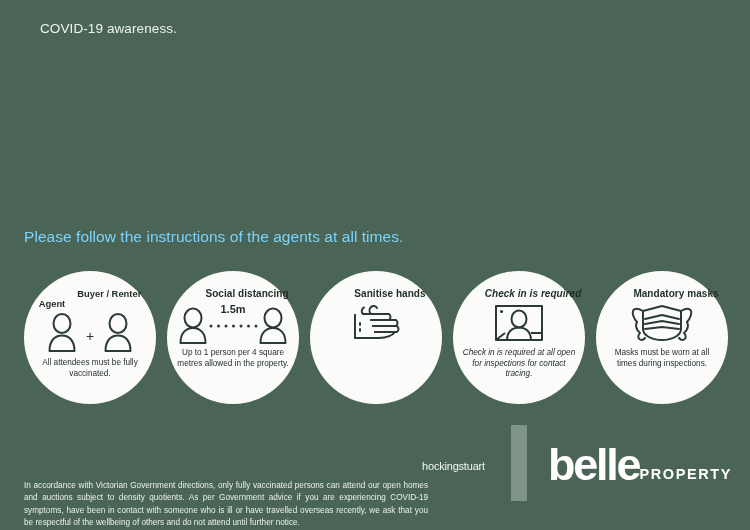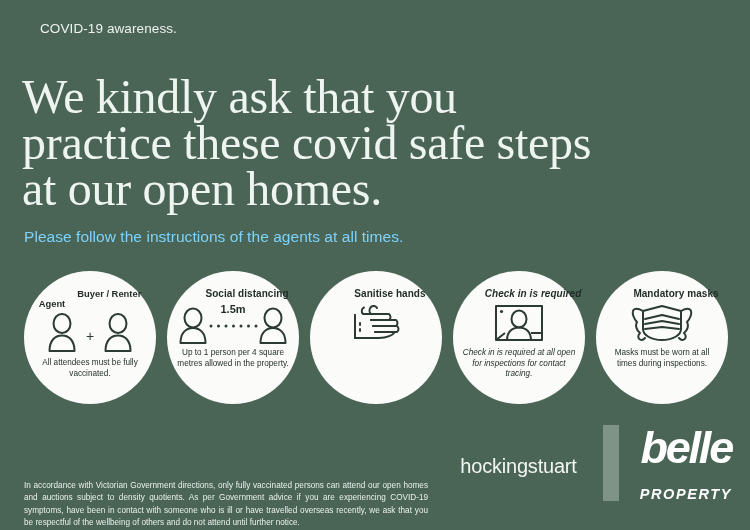--- a/index.html
+++ b/index.html
@@ -139,38 +139,37 @@
 
   .logos {
     position: absolute;
     right: 18px;
     bottom: 28px;
     display: flex;
     align-items: center;
     height: 78px;
   }
   .logo-hs {
-    font-size: 20px;
+    font-size: 11px;
     color: #f2f6f3;
     letter-spacing: -0.2px;
     margin-right: 26px;
     margin-top: 6px;
   }
   .logo-divider {
     width: 16px;
     height: 76px;
     background: #7d9486;
     margin-right: 21px;
   }
   .logo-belle {
     display: flex;
-    flex-direction: column;
-    align-items: flex-end;
+    flex-direction: row;
+    align-items: center;
     margin-top: 4px;
-    font-style: italic;
   }
   .belle-word {
     font-size: 45px;
     font-weight: bold;
     color: #ffffff;
     line-height: 40px;
     letter-spacing: -2.2px;
   }
   .belle-sub {
     font-size: 14.5px;
@@ -180,25 +179,20 @@
     margin-top: 18px;
   }
 </style>
 </head>
 <body>
 
 <div class="poster">
 
   <div class="eyebrow">COVID-19 awareness.</div>
 
-  <div class="headline">
-    <span class="hl-line">We kindly ask that you</span>
-    <span class="hl-line">practice these covid safe steps</span>
-    <span class="hl-line">at our open homes.</span>
-  </div>
 
   <div class="subhead">Please follow the instructions of the agents at all times.</div>
 
   <div class="circles">
 
     <div class="circle c0">
       <div class="dual-labels">
         <span class="lbl-agent">Agent</span>
         <span>Buyer / Renter</span>
       </div>

